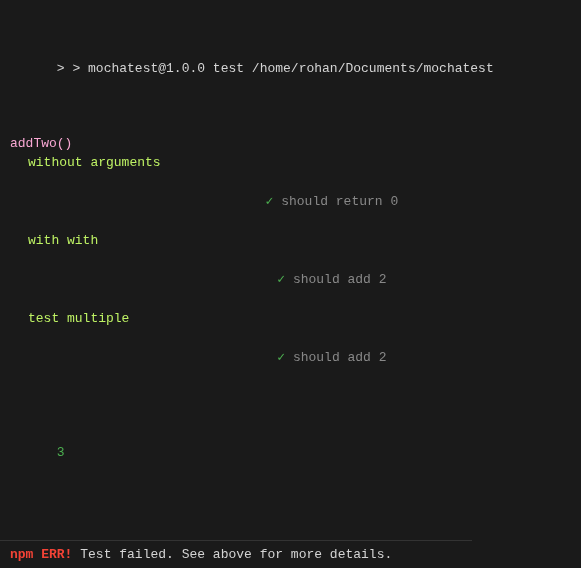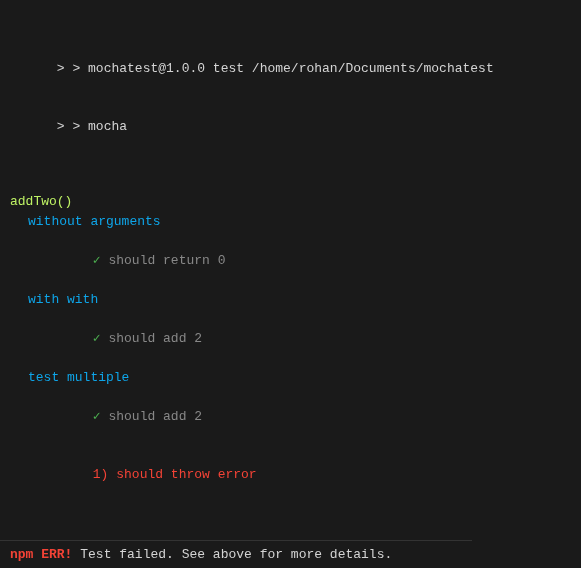--- a/index.html
+++ b/index.html
@@ -31,29 +31,30 @@
     .prompt {
       color: #d4d4d4;
     }
     .cmd-text {
       color: #d4d4d4;
     }
     .blank {
       height: 18px;
     }
     .suite-title {
-      color: #bef264;
+      color: #f9a8d4;
     }
     .suite-indent1 {
       padding-left: 18px;
-      color: #0ea5e9;
+      color: #bef264;
     }
     .suite-indent2 {
       padding-left: 36px;
       color: #d4d4d4;
+      text-align: center;
     }
     .pass-check {
       color: #4caf50;
     }
     .pass-text {
       color: #888888;
     }
     .fail-num {
       color: #f44336;
     }
@@ -82,23 +83,20 @@
   </style>
 </head>
 <body>
 
 <div class="terminal">
   <div>
 
     <div class="line">
       <span class="prompt">&gt; </span><span class="cmd-text">&gt; mochatest@1.0.0 test /home/rohan/Documents/mochatest</span>
     </div>
-    <div class="line">
-      <span class="prompt">&gt; </span><span class="cmd-text">&gt; mocha</span>
-    </div>
 
     <div class="blank"></div>
     <div class="blank"></div>
 
     <div class="line suite-title">addTwo()</div>
 
     <div class="line suite-indent1">without arguments</div>
     <div class="line suite-indent2">
       <span class="pass-check">✓ </span><span class="pass-text">should return 0</span>
     </div>
@@ -106,23 +104,20 @@
     <div class="line suite-indent1">with with</div>
     <div class="line suite-indent2">
       <span class="pass-check">✓ </span><span class="pass-text">should add 2</span>
     </div>
 
     <div class="line suite-indent1">test multiple</div>
     <div class="line suite-indent2">
       <span class="pass-check">✓ </span><span class="pass-text">should add 2</span>
     </div>
 
-    <div class="line suite-indent2">
-      <span class="fail-num">1)</span><span class="fail-text"> </span><span class="fail-text">should throw error</span>
-    </div>
 
     <div class="blank"></div>
     <div class="blank"></div>
 
     <div class="line">
       <span class="passing">3</span>
       
       
       
       

